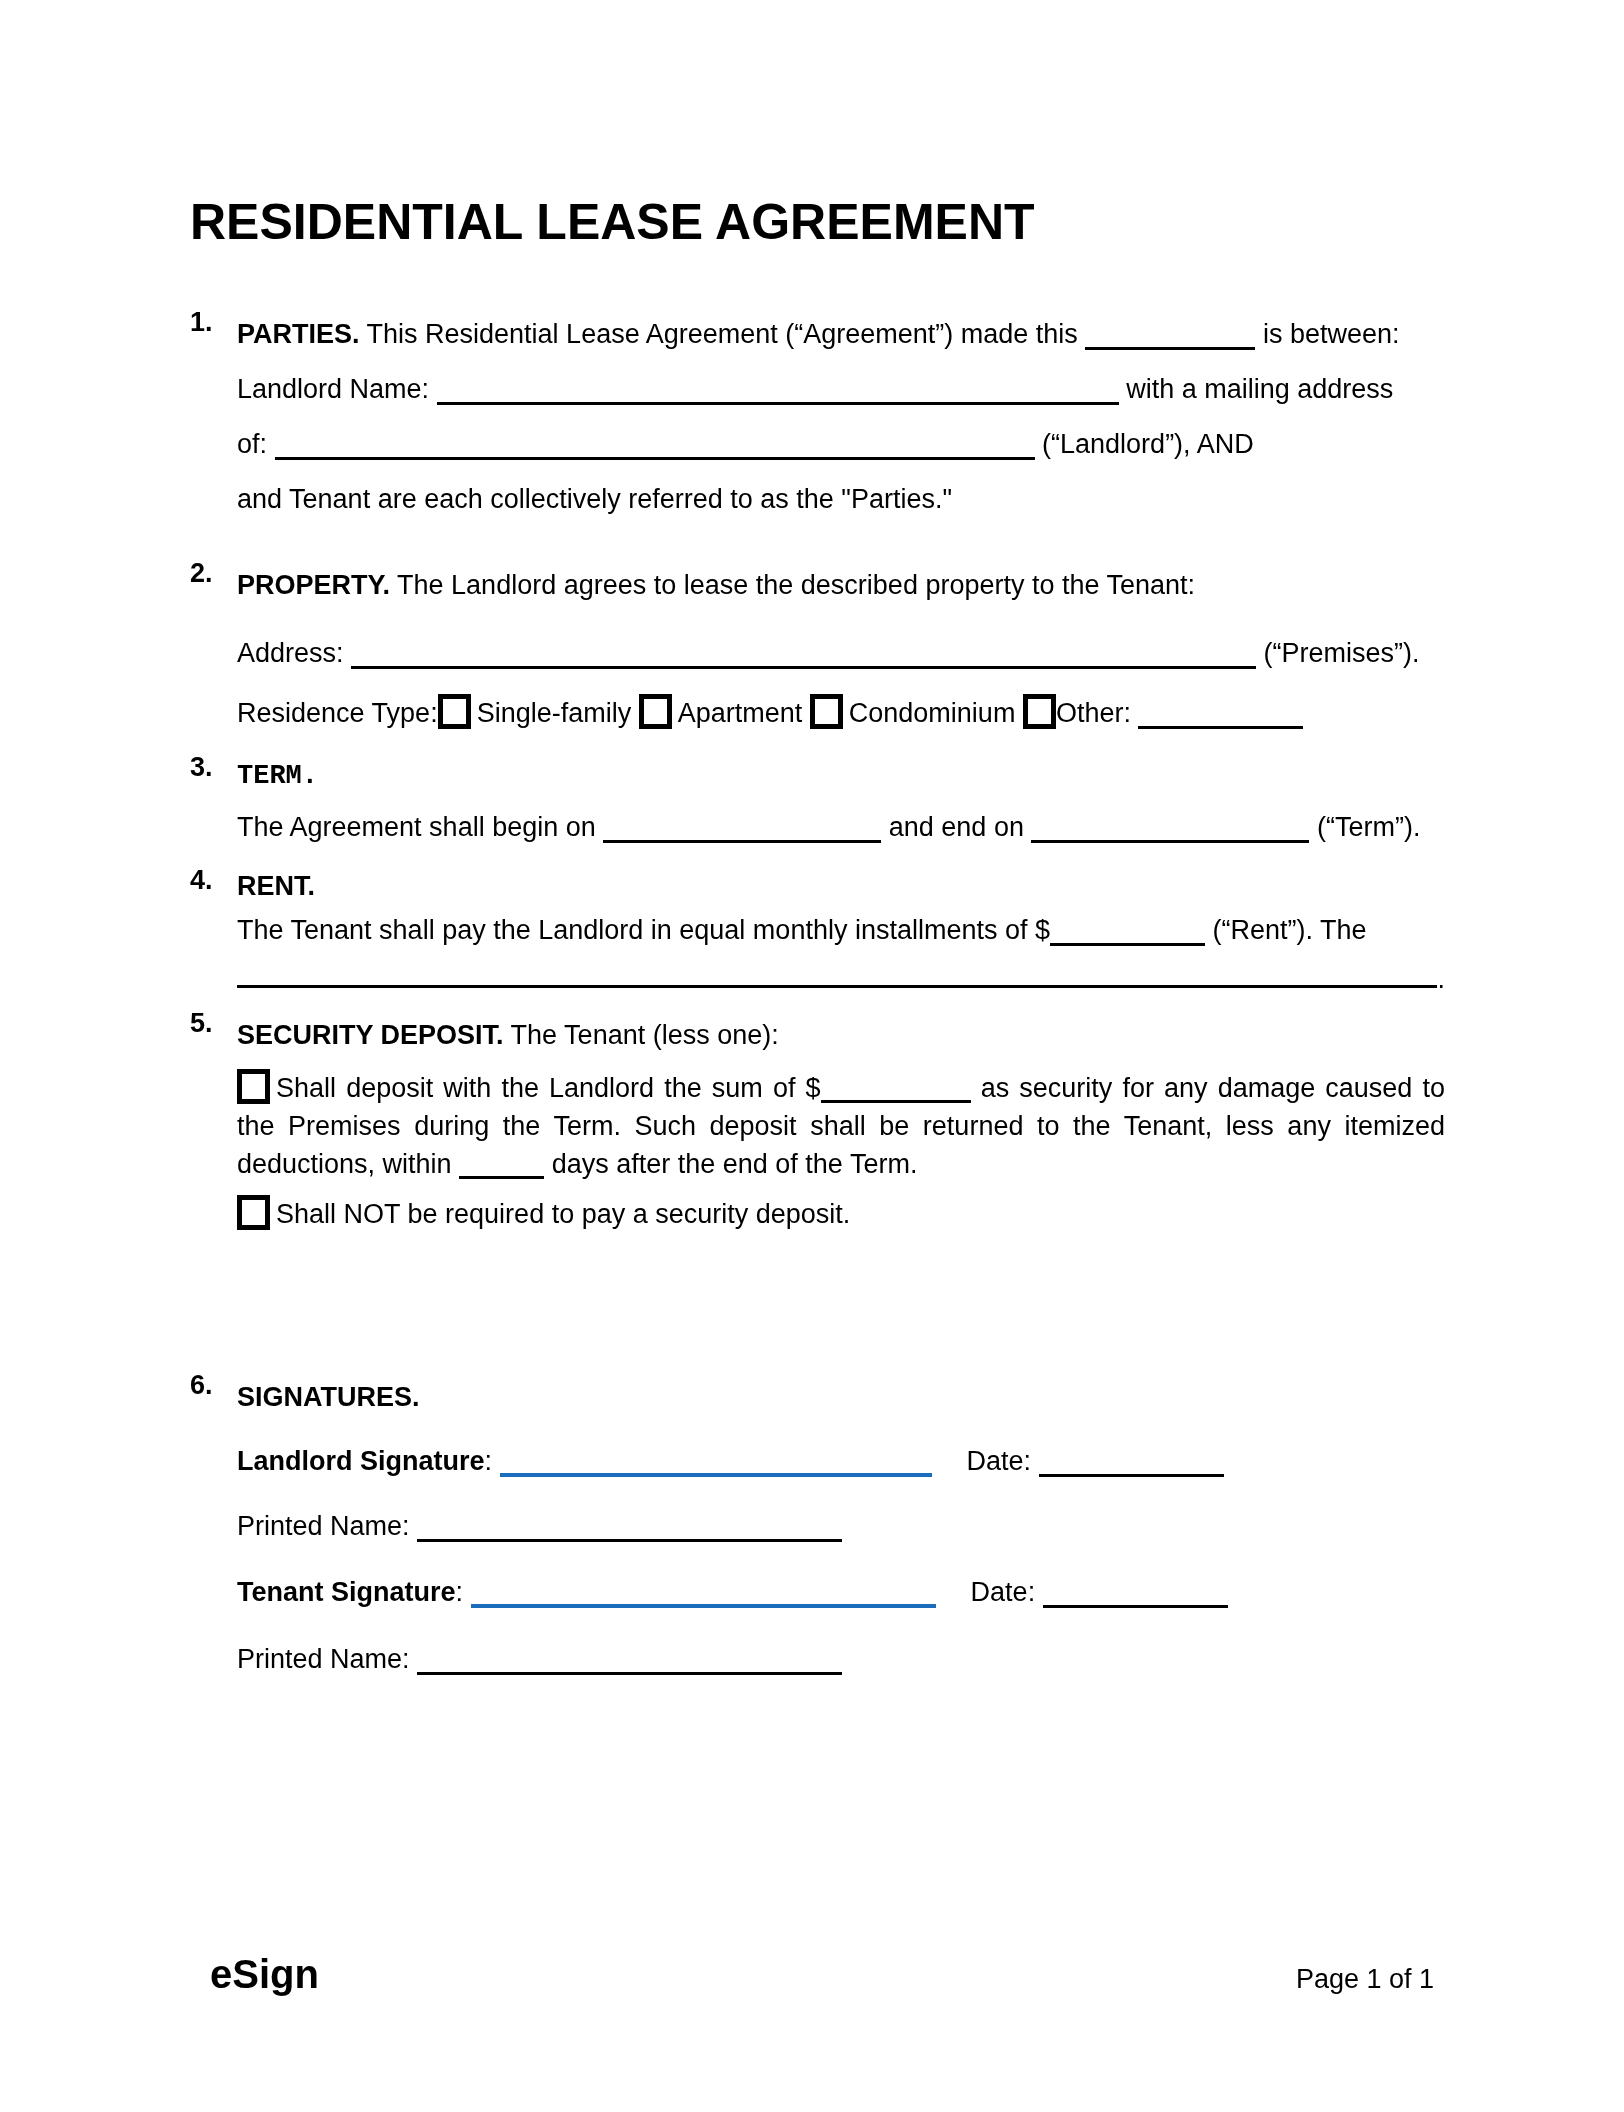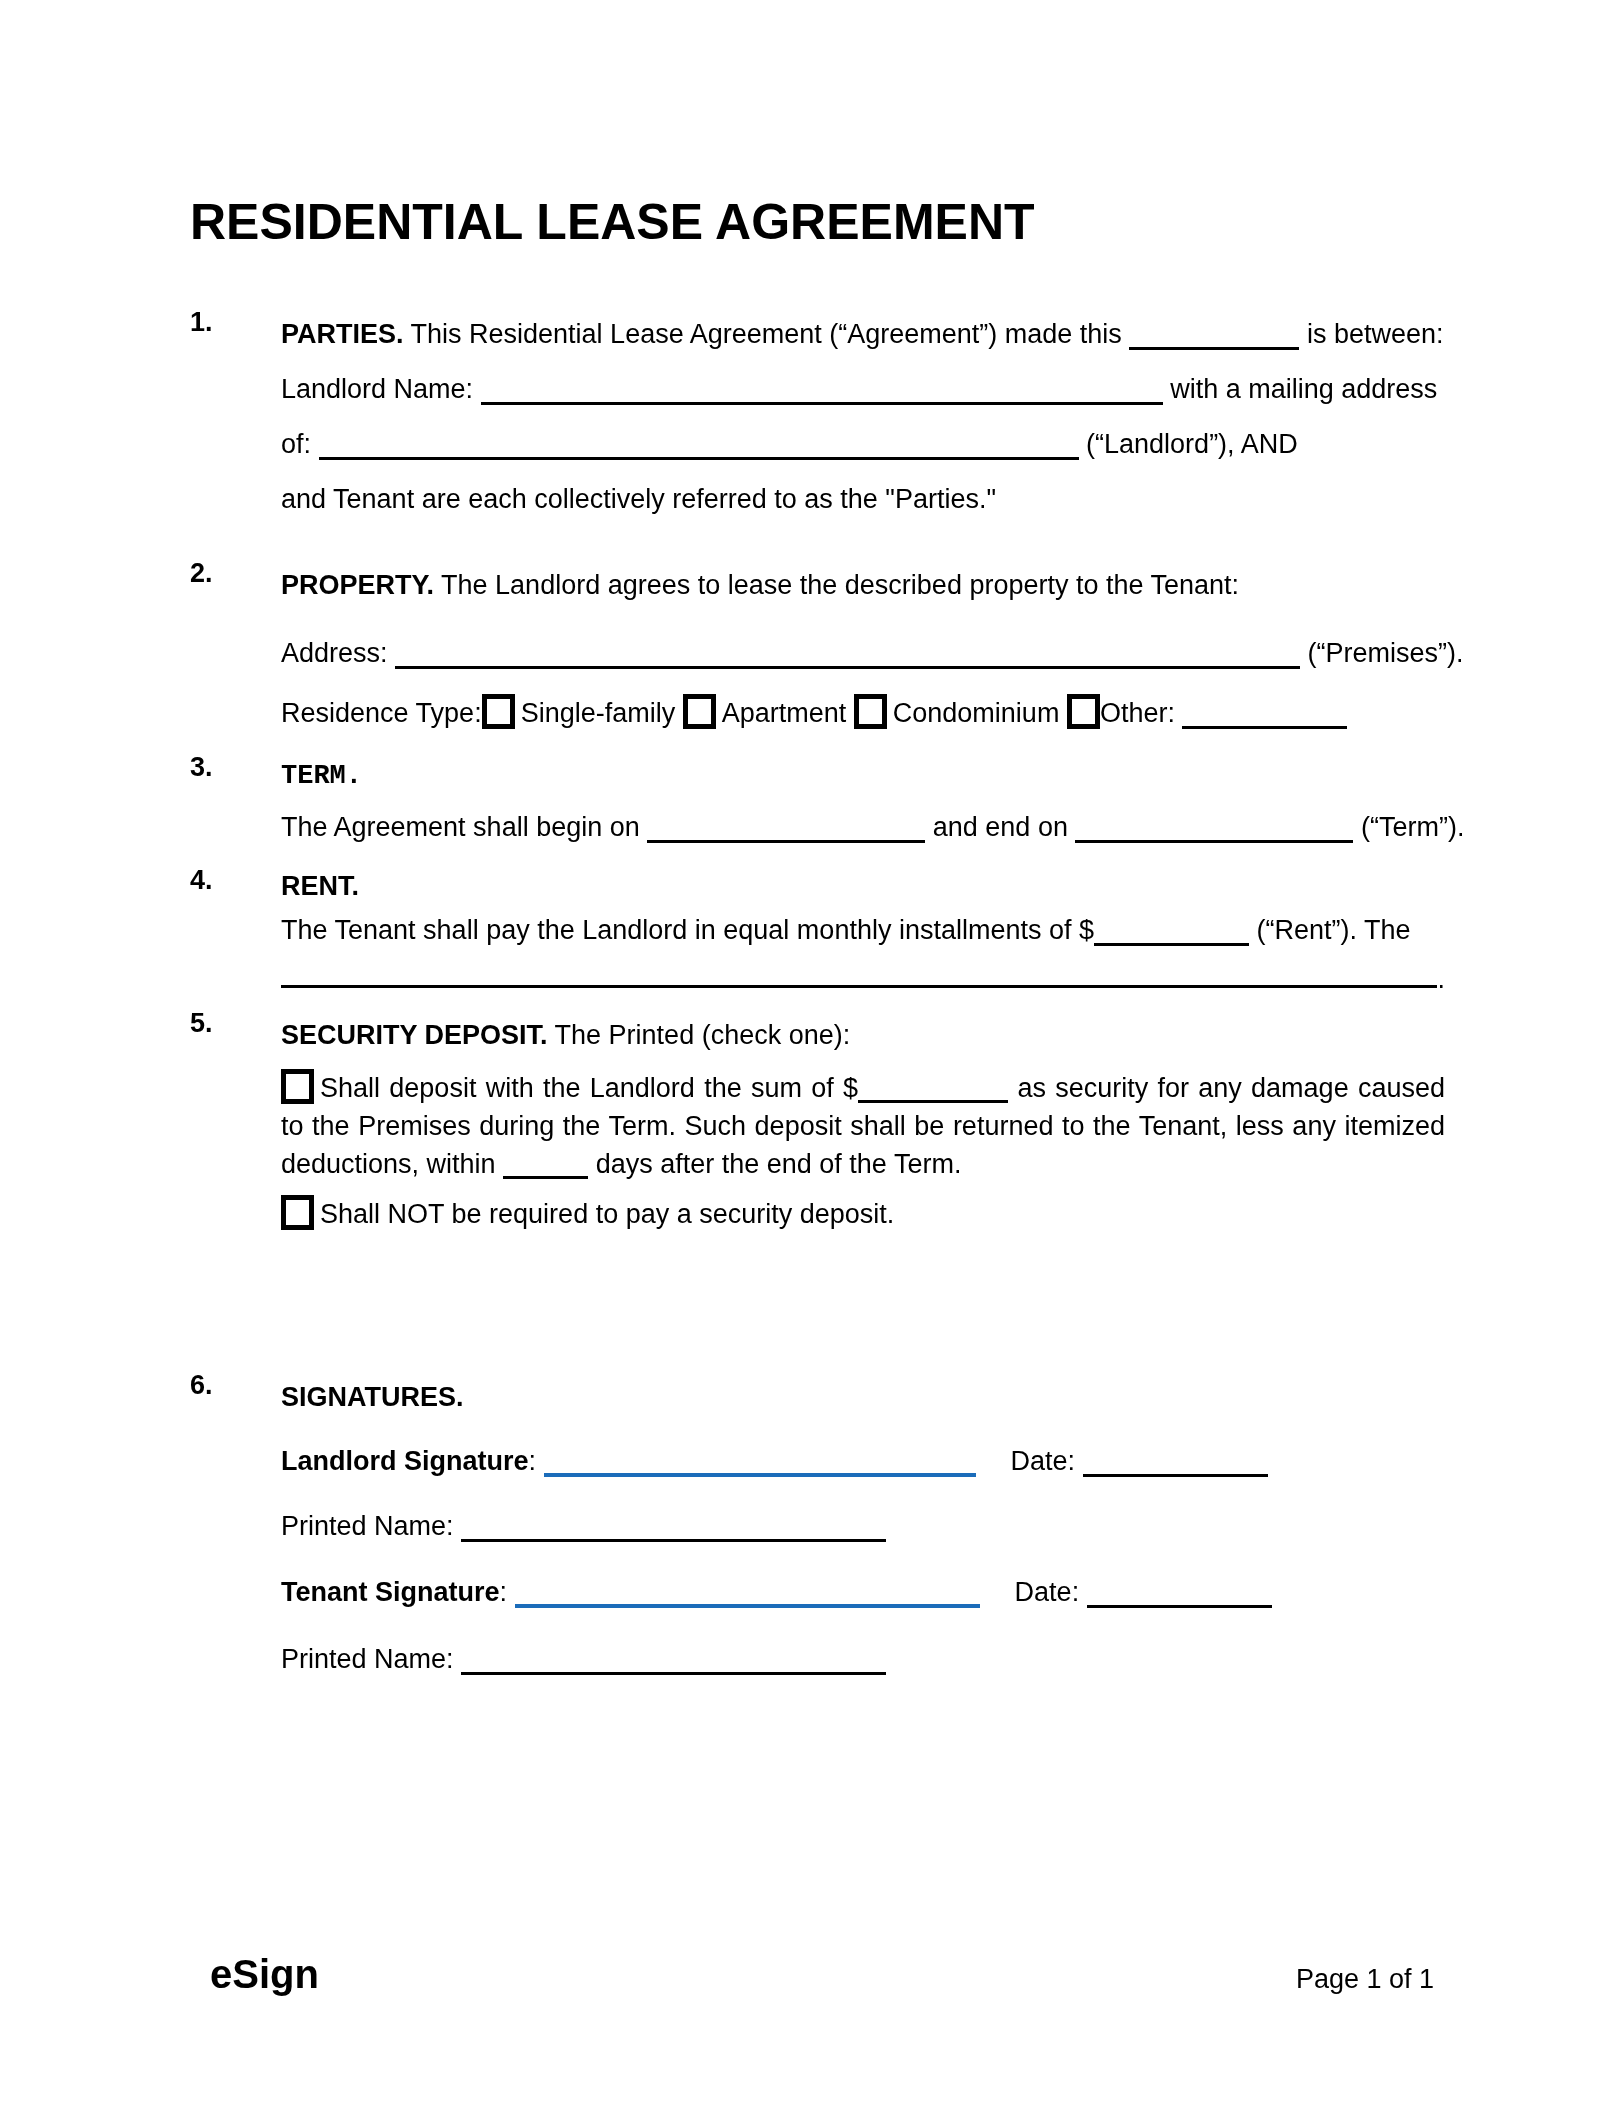--- a/index.html
+++ b/index.html
@@ -14,21 +14,21 @@
   }
   .content { margin-left:190px; width:1255px; }
   .title {
     margin-top:193px;
     font-size:50px; font-weight:700;
     letter-spacing:0px;
     line-height:58px;
   }
   .sec { display:flex; }
   .num { width:47px; font-weight:700; flex:0 0 47px; }
-  .sbody { width:1208px;margin-left:44px; }
+  .sbody { width:1208px; }
   .b { font-weight:700; }
   .dline { height:55px; line-height:55px; white-space:nowrap; }
   .h48 { height:48px; line-height:48px;font-family:Liberation Mono, monospace; }
   .h45 { height:45px; line-height:45px; }
   .h43 { height:43px; line-height:43px; }
   .h50 { height:50px; line-height:50px; white-space:nowrap; }
   .bl {
     display:inline-block;
     height:30px;
     border-bottom:3px solid #000;
@@ -152,21 +152,21 @@
             <span>.</span>
         </div>
       </div>
     </div>
 
     <div class="sec s5">
       <div class="num">5.</div>
       <div class="sbody">
         <div class="dline">
           <span class="b">SECURITY DEPOSIT.</span>
-          <span>The Printed (check one):</span>
+          <span>The Tenant (less one):</span>
         </div>
         <div class="para">
           <span class="cb"></span><span class="gap6"></span><span>Shall deposit with the Landlord the sum of $</span><span class="bl" style="width:150px;height:26px;vertical-align:-6px"></span>
           <span>as security for any damage caused to the Premises during the Term. Such deposit shall be returned to the Tenant, less any itemized deductions, within</span>
           <span class="bl" style="width:85px;height:26px;vertical-align:-6px"></span>
           <span>days after the end of the Term.</span>
         </div>
         <div class="opt2">
           <span class="cb"></span><span class="gap6"></span><span>Shall NOT be required to pay a security deposit.</span>
         </div>

